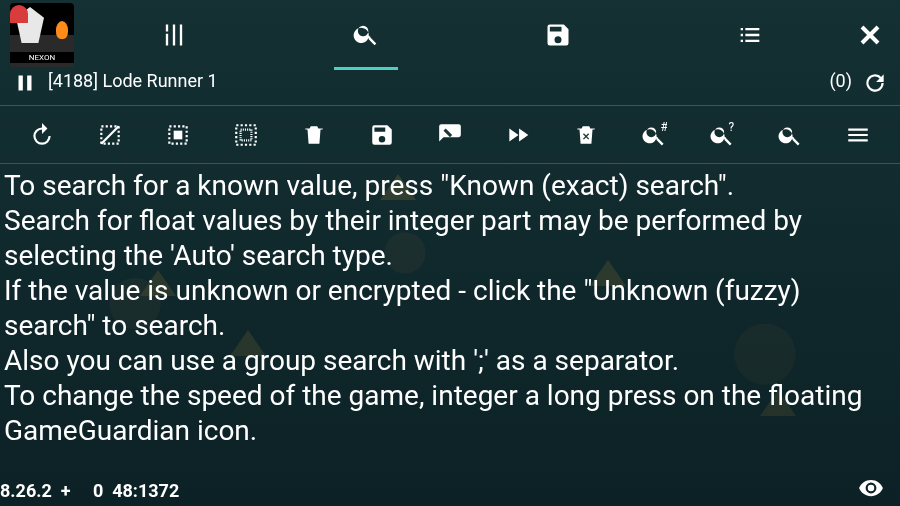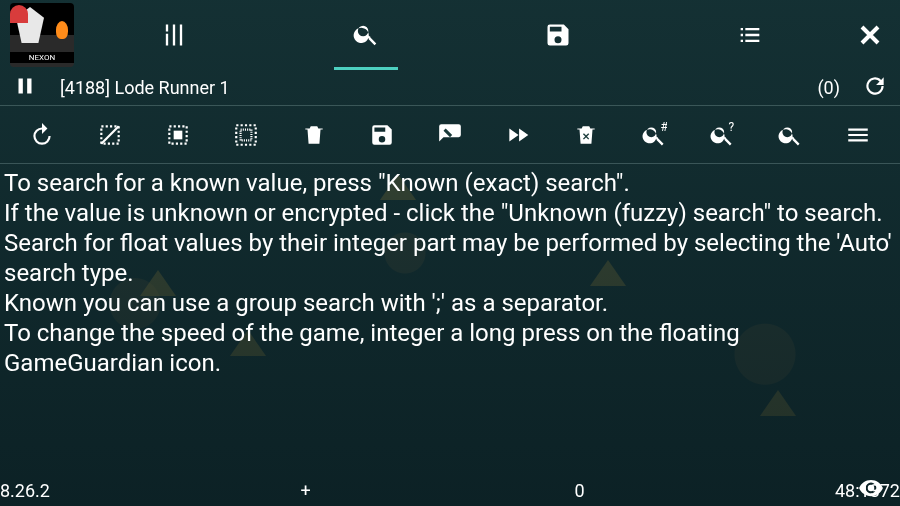--- a/index.html
+++ b/index.html
@@ -54,24 +54,23 @@
   .app-icon .flame{ position:absolute; right:6px; top:18px; width:12px; height:18px; background:#ff8c1a; border-radius:50% 50% 40% 40%;}
   .app-icon .label{ position:absolute; bottom:4px; left:0; right:0; text-align:center; font-size:8px; background:#000; color:#fff; padding:1px 0;}
 
   .tabs { flex:1; display:flex; justify-content:space-around; align-items:center; height:100%;}
   .tab { width:64px; height:100%; display:flex; align-items:center; justify-content:center; cursor:pointer; fill:#fff; color:#fff;}
   .tab.active { border-bottom:3px solid #4dd0c0; }
   .toprightclose { width:48px; display:flex; align-items:center; justify-content:center; cursor:pointer;}
 
   
   .proc-row {
-    display:flex; align-items:center; height:36px; padding:0 12px;
+    display:flex; height:36px; padding:0 12px;
     border-bottom:1px solid rgba(120,150,150,0.4);
     font-size:18px;
-    gap:12px;
   }
   .proc-row .pause { margin-right:10px; cursor:pointer;}
   .proc-row .title { flex:1; }
   .proc-row .count { margin-right:10px; }
   .proc-row .refresh { cursor:pointer; }
 
   
   .toolbar {
     display:flex; align-items:center; height:58px;
     padding:0 8px; gap:0;
@@ -80,29 +79,29 @@
   .tool {
     flex:1; display:flex; align-items:center; justify-content:center;
     height:100%; cursor:pointer; color:#fff; fill:#fff;
   }
   svg { width:26px; height:26px; }
   .tab svg { width:28px; height:28px; }
   .toprightclose svg{ width:32px; height:32px; stroke:#fff;}
 
   
   .help {
-    flex:1; padding:4px 6px 0 4px; font-size:24px; line-height:1.25;
+    flex:1; padding:4px 6px 0 4px; font-size:28px; line-height:1.25;
     overflow:hidden;
   }
   .help p { margin-bottom:0; }
 
   
   .status {
-    height:32px; display:flex; align-items:center; justify-content:space-between;
-    font-size:18px; position:relative;
+    height:32px; display:flex; align-items:center; justify-content:flex-start;
+    font-size:18px; position:relative;font-weight:bold;
   }
   .status .eye { position:absolute; right:16px; cursor:pointer;}
 </style>
 </head>
 <body>
 
 <div class="bg-shapes"></div>
 <div class="tri" style="top:270px; left:140px;"></div>
 <div class="tri" style="top:330px; left:230px;"></div>
 <div class="tri" style="top:260px; left:590px;"></div>
@@ -231,23 +230,23 @@
     </div>
     <div class="tool">
       <svg viewBox="0 0 24 24">
           <path d="M3 6h18v2H3zm0 5h18v2H3zm0 5h18v2H3z"></path>
         </svg>
     </div>
   </div>
 
   <div class="help">
     <p>To search for a known value, press "Known (exact) search".</p>
+    <p>Search for float values by their integer part may be performed by selecting the 'Auto' search type.</p>
     <p>If the value is unknown or encrypted - click the "Unknown (fuzzy) search" to search.</p>
-    <p>Search for float values by their integer part may be performed by selecting the 'Auto' search type.</p>
-    <p>Known you can use a group search with ';' as a separator.</p>
+    <p>Also you can use a group search with ';' as a separator.</p>
     <p>To change the speed of the game, integer a long press on the floating GameGuardian icon.</p>
   </div>
 
   <div class="status">
     <span>8.26.2</span>
     &nbsp;&nbsp;
     <span>+</span>
     &nbsp;&nbsp;
     &nbsp;&nbsp;
     <span>0</span>

